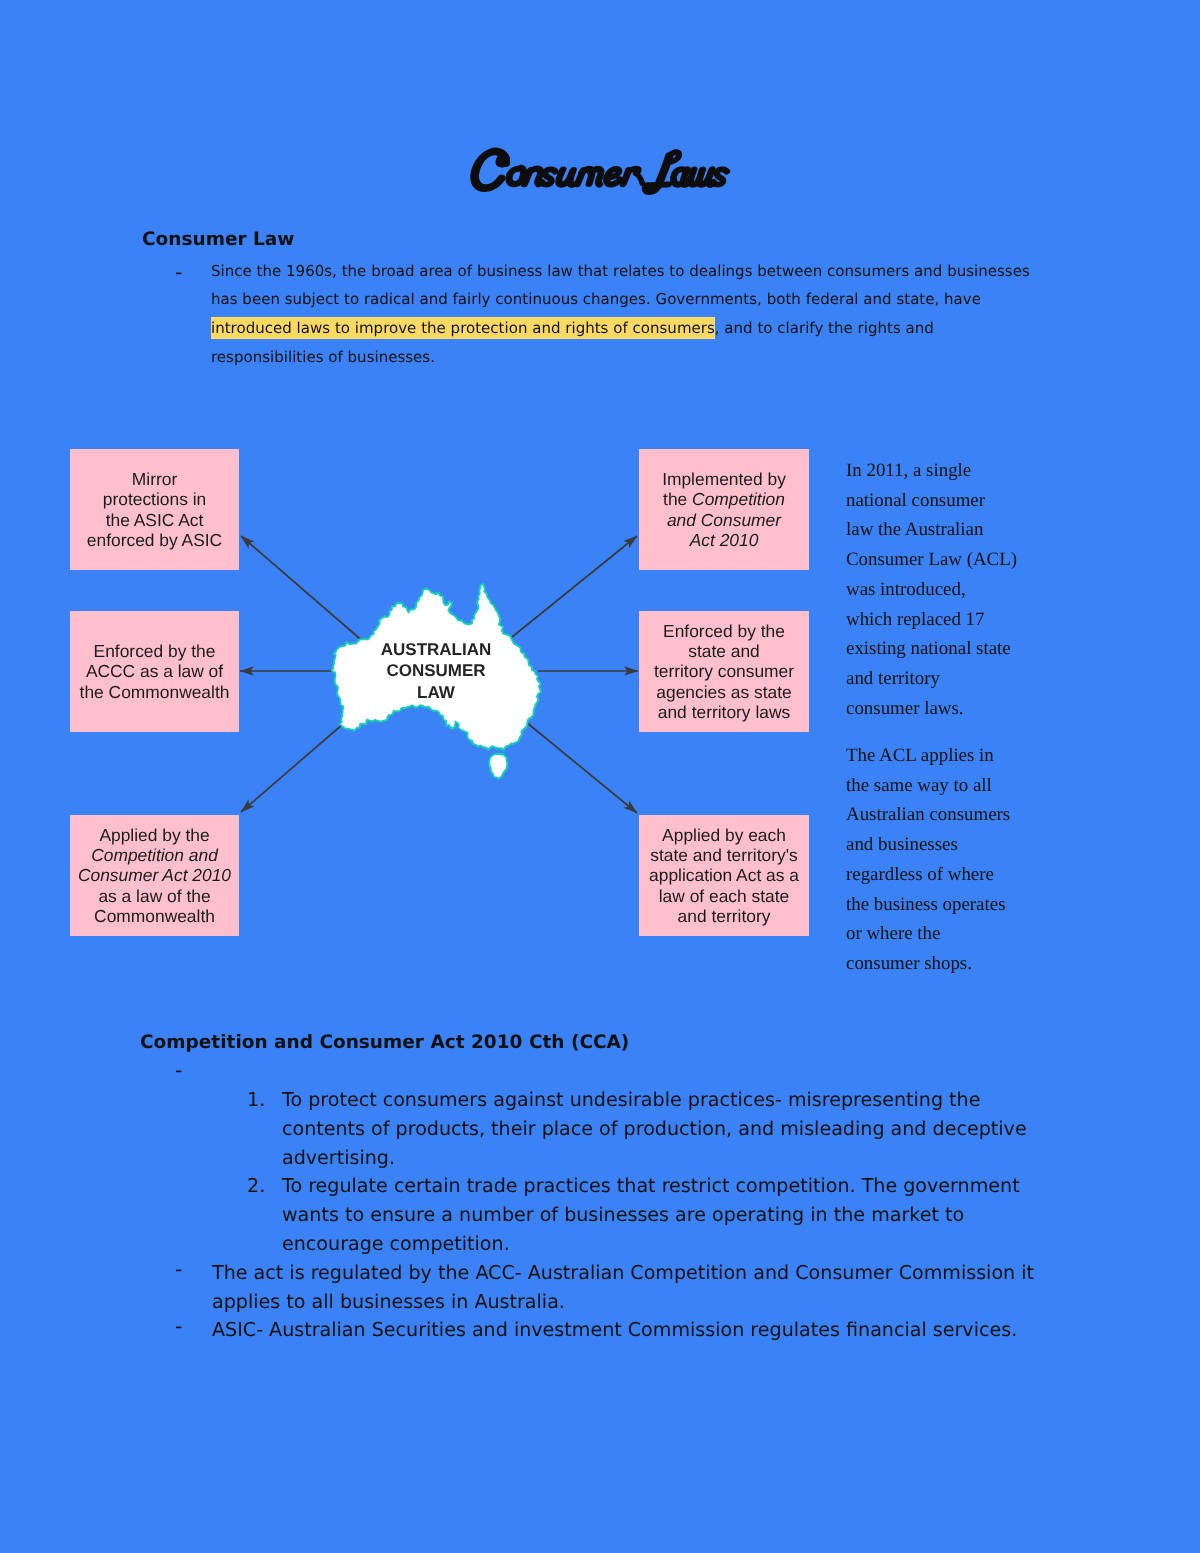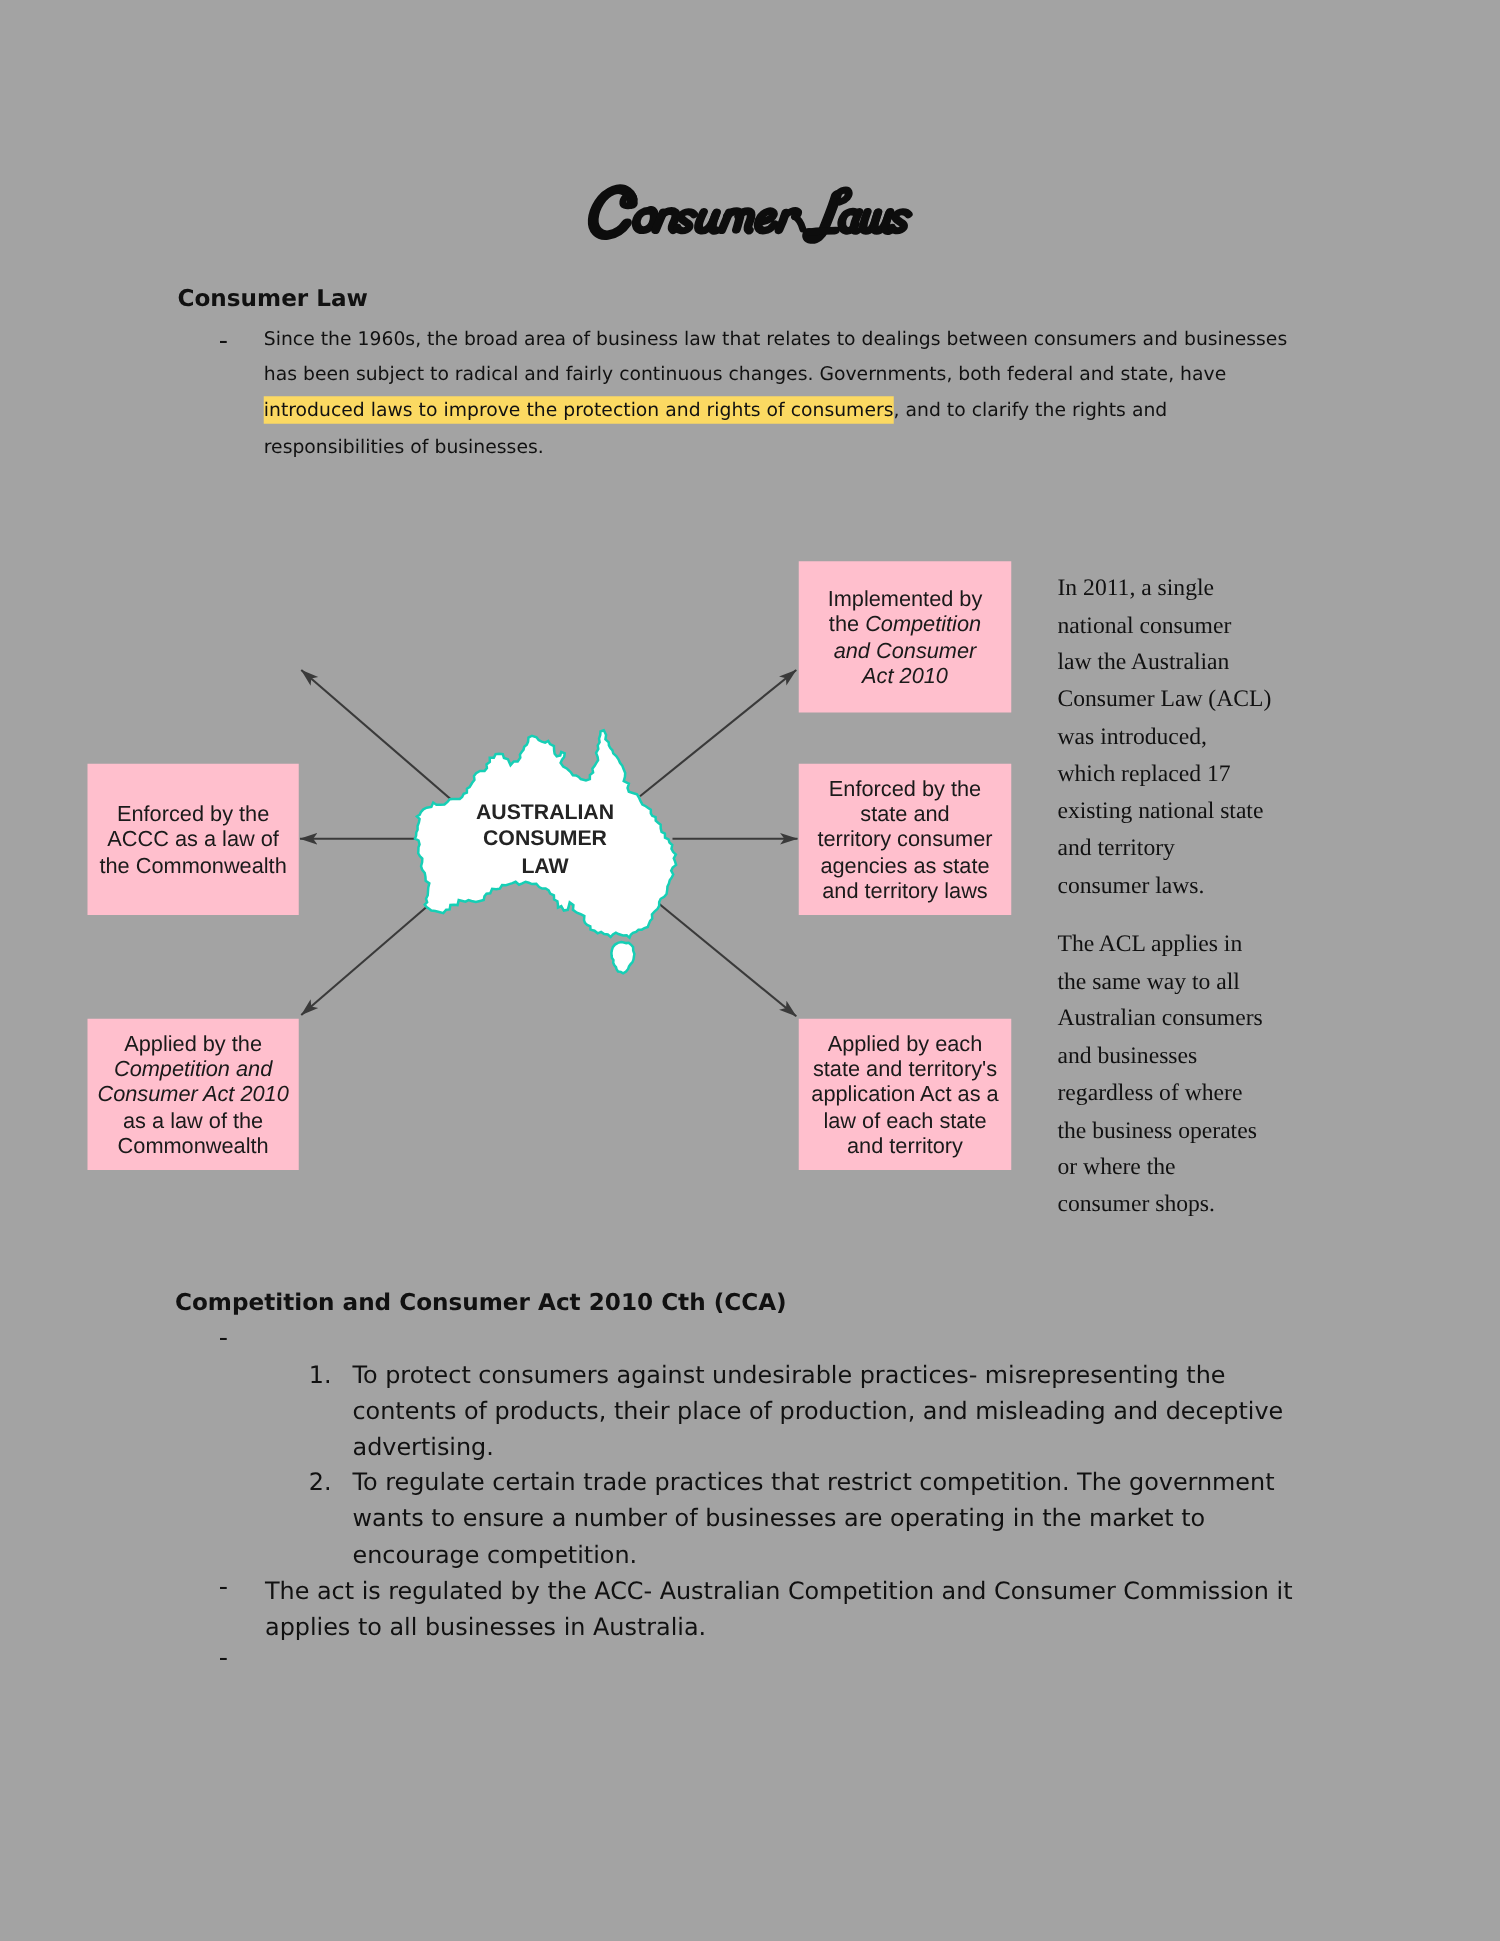--- a/index.html
+++ b/index.html
@@ -1,20 +1,20 @@
 <!DOCTYPE html>
 <html><head>
 <meta charset="utf-8">
 <title>Consumer Laws</title>
 <style>
   html,body{margin:0;padding:0;background:#ffffff;}
   body{width:1200px;height:1553px;position:relative;
        font-family:"DejaVu Sans",sans-serif;color:#161616;
        -webkit-font-smoothing:antialiased;text-rendering:geometricPrecision;}
-  .page{position:absolute;left:0;top:0;width:1200px;height:1553px;overflow:hidden;background:#a3a3a3;}
+  .page{position:absolute;left:0;top:0;width:1200px;height:1553px;overflow:hidden;background:#3b82f6;}
 
   
   .title-wrap{position:absolute;left:470px;top:145px;width:265px;height:51px;}
 
   
   .s1-head{position:absolute;left:142px;top:229px;font-size:18.5px;font-weight:bold;
            letter-spacing:0px;color:#111;white-space:nowrap;}
   .s1-dash{position:absolute;left:175px;top:259.5px;font-size:20.5px;color:#111;}
   .s1-body{position:absolute;left:211px;top:256.5px;width:840px;font-size:15px;
            line-height:28.7px;color:#111;text-align:left;letter-spacing:0.02px;}
@@ -96,20 +96,26 @@
 </svg>
 <svg width="208" height="194" viewBox="0 0 1000 931" style="position:absolute;left:332px;top:584px;overflow:visible;">
 <path d="M 726.3,0.0 L 713.5,4.8 L 712.5,18.4 L 707.9,32.2 L 710.0,46.6 L 702.8,58.4 L 705.0,72.0 L 696.5,87.0 L 702.5,103.1 L 704.2,115.3 L 697.5,125.7 L 691.0,137.2 L 682.3,147.8 L 685.0,162.4 L 672.7,172.2 L 672.5,187.9 L 657.5,193.5 L 637.5,187.9 L 629.6,179.8 L 620.0,173.7 L 607.1,173.3 L 600.0,162.4 L 585.0,148.3 L 570.0,139.8 L 560.0,125.7 L 565.5,113.6 L 573.7,103.1 L 575.9,88.8 L 562.5,83.3 L 558.7,96.9 L 545.0,100.3 L 537.0,90.3 L 535.0,77.7 L 534.4,61.2 L 519.2,53.7 L 512.5,41.0 L 500.6,47.6 L 487.5,43.8 L 475.4,37.8 L 467.5,26.8 L 450.0,21.2 L 436.4,28.4 L 435.0,43.8 L 429.9,55.5 L 420.0,63.6 L 417.5,74.6 L 410.3,84.0 L 403.6,93.5 L 405.0,105.9 L 395.0,120.1 L 380.0,120.1 L 367.5,134.2 L 362.4,122.9 L 357.5,111.6 L 342.2,107.1 L 337.5,91.8 L 323.8,90.5 L 310.0,91.8 L 303.2,106.0 L 287.5,105.9 L 287.8,121.9 L 275.0,131.4 L 276.6,145.7 L 267.5,156.8 L 250.0,156.8 L 235.0,165.3 L 226.8,176.2 L 228.6,191.2 L 220.0,202.0 L 210.0,218.9 L 199.9,225.1 L 199.5,239.9 L 187.5,244.4 L 181.3,256.7 L 172.2,264.7 L 157.5,264.1 L 145.5,264.4 L 133.7,265.6 L 125.0,275.4 L 113.2,285.8 L 97.5,286.7 L 82.4,287.0 L 70.0,278.3 L 62.9,295.0 L 45.0,298.0 L 32.2,304.4 L 22.5,315.0 L 17.7,325.8 L 7.5,331.9 L 17.5,341.2 L 15.0,354.5 L 9.9,368.2 L 10.0,382.8 L 4.9,393.6 L 4.2,405.7 L 0.0,416.7 L 13.7,424.2 L 17.5,439.3 L 13.4,450.2 L 13.2,461.7 L 12.5,473.2 L 18.6,484.0 L 28.0,493.4 L 27.5,507.1 L 23.3,523.0 L 27.8,536.8 L 37.5,549.5 L 40.2,564.0 L 41.0,579.5 L 55.0,589.0 L 51.1,604.3 L 50.0,620.1 L 49.0,634.9 L 42.5,648.3 L 46.7,661.1 L 37.5,670.9 L 44.5,679.9 L 53.9,686.3 L 62.5,693.6 L 77.7,695.3 L 92.5,699.2 L 108.9,703.4 L 120.0,690.7 L 133.4,689.2 L 136.2,671.8 L 150.0,670.9 L 163.6,672.6 L 168.1,653.3 L 182.5,656.8 L 194.2,659.6 L 205.8,653.5 L 217.5,656.8 L 233.8,661.0 L 250.0,656.8 L 264.4,652.8 L 267.1,638.4 L 275.0,628.6 L 289.4,627.2 L 296.7,610.0 L 312.5,611.6 L 326.1,609.5 L 335.0,595.3 L 349.7,596.0 L 362.5,591.8 L 374.8,588.2 L 387.1,582.8 L 400.3,594.2 L 412.5,589.0 L 425.5,582.7 L 437.8,586.6 L 450.0,591.8 L 466.6,590.6 L 477.5,603.1 L 489.4,608.8 L 502.5,608.8 L 513.9,616.3 L 520.0,628.6 L 534.3,635.3 L 535.0,651.2 L 547.7,657.8 L 549.5,669.7 L 550.0,682.2 L 562.5,676.6 L 572.5,693.6 L 587.5,690.7 L 591.4,676.6 L 595.0,662.5 L 609.3,673.0 L 607.5,690.7 L 622.5,702.0 L 637.5,707.7 L 651.3,714.8 L 650.0,730.3 L 653.8,741.1 L 662.1,748.9 L 674.2,754.1 L 675.0,767.0 L 690.3,771.1 L 702.5,781.1 L 715.8,775.9 L 727.5,784.0 L 741.7,785.9 L 752.5,795.3 L 761.2,785.2 L 772.5,778.3 L 782.5,784.0 L 800.0,789.6 L 814.1,789.0 L 825.0,798.1 L 829.7,786.5 L 838.4,779.4 L 850.0,775.5 L 859.4,767.5 L 872.1,767.0 L 882.5,761.4 L 895.4,756.6 L 899.6,744.7 L 904.3,733.2 L 912.5,724.6 L 911.3,708.1 L 920.9,697.5 L 932.5,687.9 L 939.0,675.4 L 939.2,661.0 L 945.0,648.3 L 958.4,640.8 L 967.6,630.1 L 970.0,614.4 L 970.9,601.2 L 976.5,589.6 L 979.7,577.2 L 987.5,566.4 L 993.1,554.6 L 985.4,540.1 L 991.1,528.3 L 1004.2,518.0 L 1000.0,504.3 L 995.3,492.5 L 1003.3,478.1 L 992.5,467.5 L 986.4,456.2 L 989.4,441.5 L 978.7,431.8 L 975.0,419.5 L 961.6,413.1 L 961.1,397.5 L 948.3,390.7 L 945.0,377.1 L 944.7,363.3 L 935.0,355.9 L 925.9,348.0 L 925.3,334.5 L 912.5,329.1 L 907.0,319.5 L 906.9,306.0 L 896.9,299.4 L 887.5,292.4 L 874.7,285.7 L 867.9,274.0 L 862.5,261.3 L 853.9,246.5 L 837.5,241.5 L 822.4,236.8 L 817.5,221.8 L 822.6,205.7 L 802.8,195.4 L 807.5,179.4 L 808.5,164.2 L 802.9,150.7 L 797.5,137.0 L 788.5,125.2 L 782.5,111.6 L 773.9,99.1 L 762.5,89.0 L 759.5,77.8 L 751.4,68.8 L 745.8,58.7 L 745.0,46.6 L 732.4,35.2 L 735.0,18.4 L 726.3,0.0 Z" fill="#fff" stroke="#16cfb5" stroke-width="9.6" stroke-linejoin="miter" stroke-miterlimit="2" stroke-linecap="round"></path>
 <path d="M 793.3,814.9 L 802.8,816.6 L 812.3,818.8 L 822.1,817.3 L 831.1,825.2 L 838.9,834.1 L 839.2,847.7 L 843.8,860.6 L 841.9,871.1 L 840.4,881.7 L 836.5,891.8 L 829.4,899.7 L 823.2,908.1 L 819.7,918.3 L 811.7,928.5 L 800.5,935.1 L 791.6,929.4 L 781.2,927.9 L 775.5,920.4 L 773.0,911.0 L 766.8,903.8 L 762.4,894.6 L 763.2,883.7 L 757.2,875.0 L 756.2,865.4 L 755.5,855.8 L 757.2,846.2 L 760.9,834.0 L 769.2,824.5 L 780.4,817.7 L 793.3,814.9 Z" fill="#fff" stroke="#16cfb5" stroke-width="9.6" stroke-linejoin="miter" stroke-miterlimit="2" stroke-linecap="round"></path>
 </svg>
 <div class="map-label" style="left:366px;top:639px;width:140px;">
       <div>AUSTRALIAN</div>
       <div>CONSUMER</div>
       <div>LAW</div>
     </div>
+<div class="pbox" style="left:70px;top:449px;width:169px;height:121px;">
+<span>Mirror</span>
+<span>protections in</span>
+<span>the ASIC Act</span>
+<span>enforced by ASIC</span>
+</div>
 <div class="pbox" style="left:70px;top:611px;width:169px;height:121px;">
 <span>Enforced by the</span>
 <span>ACCC as a law of</span>
 <span>the Commonwealth</span>
 </div>
 <div class="pbox" style="left:70px;top:815px;width:169px;height:121px;">
 <span>Applied by the</span>
 <span><em>Competition and</em></span>
 <span><em>Consumer Act 2010</em></span>
 <span>as a law of the</span>
@@ -158,13 +164,14 @@
 </div>
 <div class="s2-head">Competition and Consumer Act 2010 Cth (CCA)</div>
 <div class="mk dash" style="left:175px;top:1056px;">-</div>
 <div class="mk" style="left:247px;top:1085px;">1.</div>
 <div class="tx" style="left:282px;top:1085px;width:755px;">To protect consumers against undesirable practices- misrepresenting the contents of products, their place of production, and misleading and deceptive advertising.</div>
 <div class="mk" style="left:247px;top:1171px;">2.</div>
 <div class="tx" style="left:282px;top:1171px;width:755px;">To regulate certain trade practices that restrict competition. The government wants to ensure a number of businesses are operating in the market to encourage competition.</div>
 <div class="mk dash" style="left:175px;top:1255px;">-</div>
 <div class="tx" style="left:212px;top:1258px;width:830px;">The act is regulated by the ACC- Australian Competition and Consumer Commission it applies to all businesses in Australia.</div>
 <div class="mk dash" style="left:175px;top:1312px;">-</div>
+<div class="tx" style="left:212px;top:1315px;width:830px;">ASIC- Australian Securities and investment Commission regulates financial services.</div>
 </div>
 
 </body></html>

